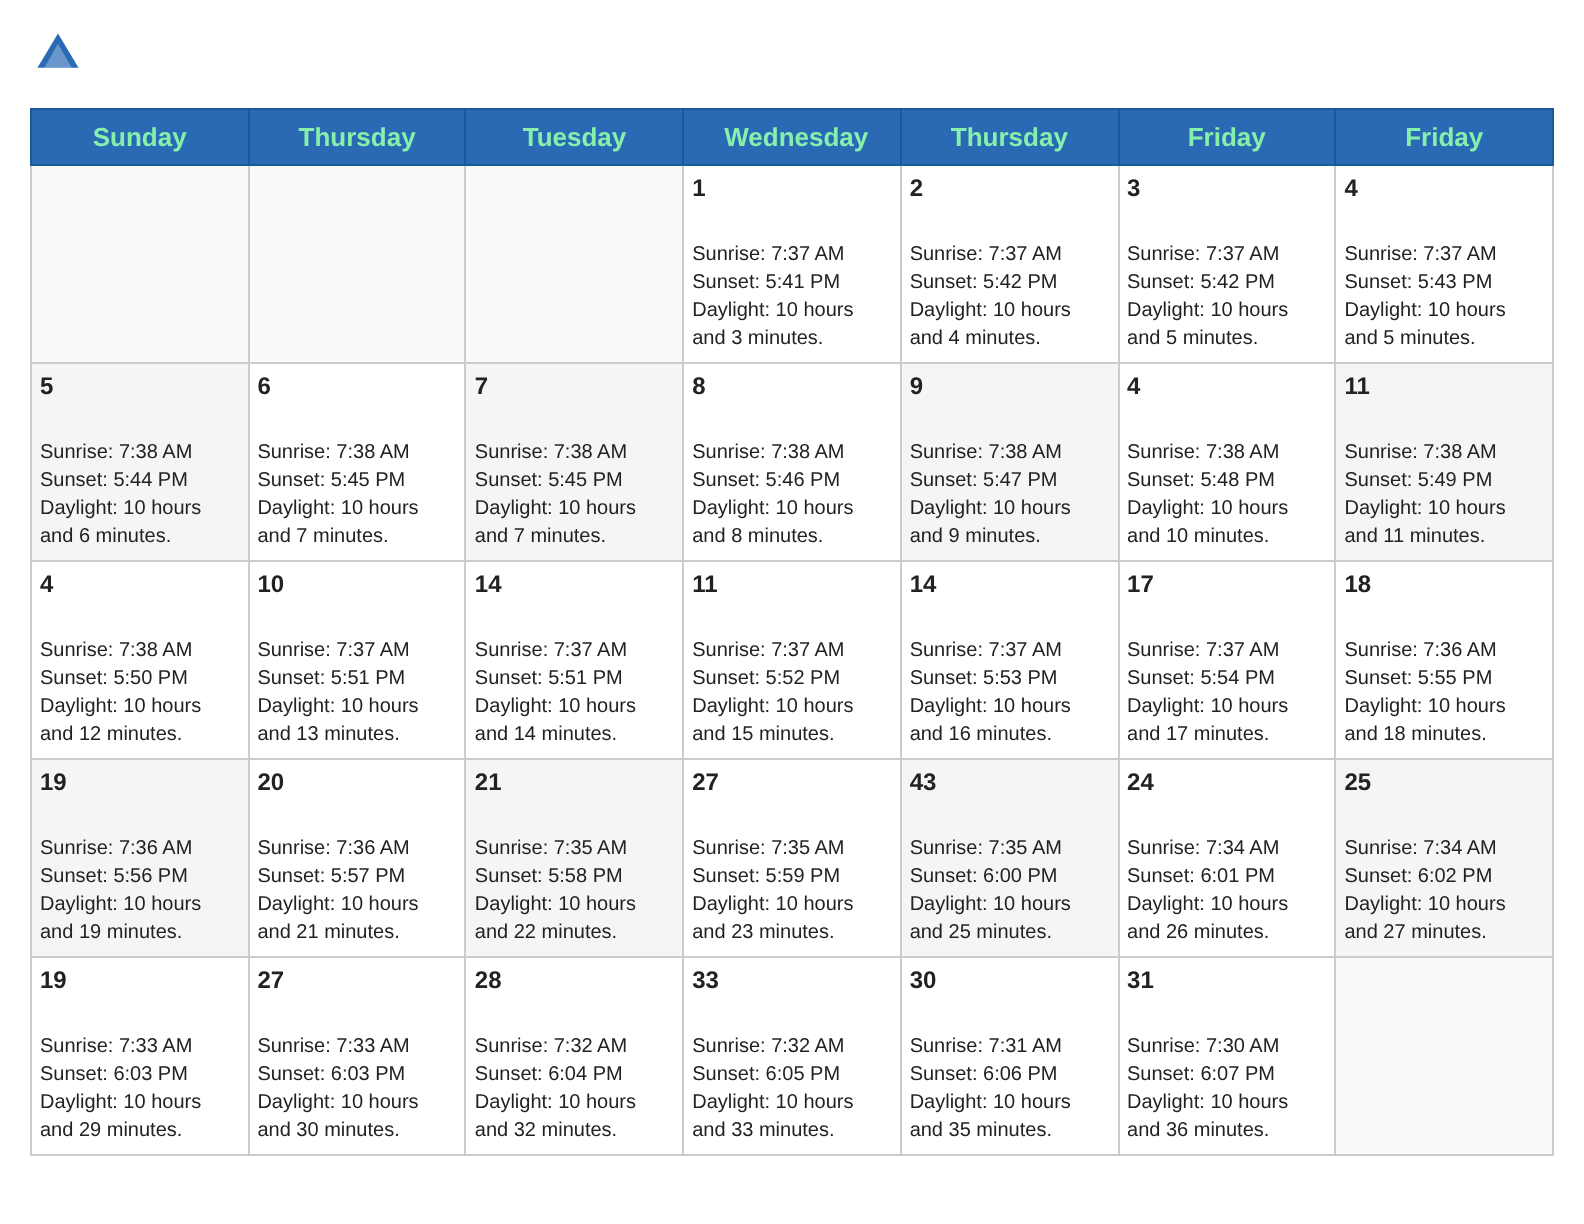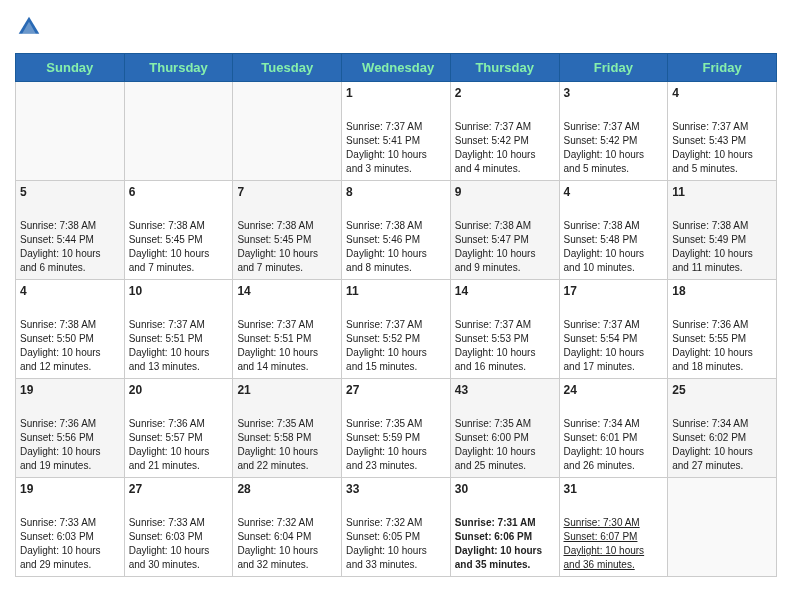--- a/index.html
+++ b/index.html
@@ -306,26 +306,26 @@
 Daylight: 10 hours and 32 minutes.</div>
         </td>
         <td>
           <span class="day-num">33</span>
           <div class="day-info" style="white-space: pre-line;">Sunrise: 7:32 AM
 Sunset: 6:05 PM
 Daylight: 10 hours and 33 minutes.</div>
         </td>
         <td>
           <span class="day-num">30</span>
-          <div class="day-info" style="white-space: pre-line; font-weight: bold;">Sunrise: 7:31 AM
+          <div class="day-info" style="white-space: pre-line;">Sunrise: 7:31 AM
 Sunset: 6:06 PM
 Daylight: 10 hours and 35 minutes.</div>
         </td>
         <td>
           <span class="day-num">31</span>
-          <div class="day-info" style="white-space: pre-line; text-decoration: underline;">Sunrise: 7:30 AM
+          <div class="day-info" style="white-space: pre-line;">Sunrise: 7:30 AM
 Sunset: 6:07 PM
 Daylight: 10 hours and 36 minutes.</div>
         </td>
         <td class="empty-cell"></td>
       </tr>
     </tbody>
 </table>
 
 </body></html>

